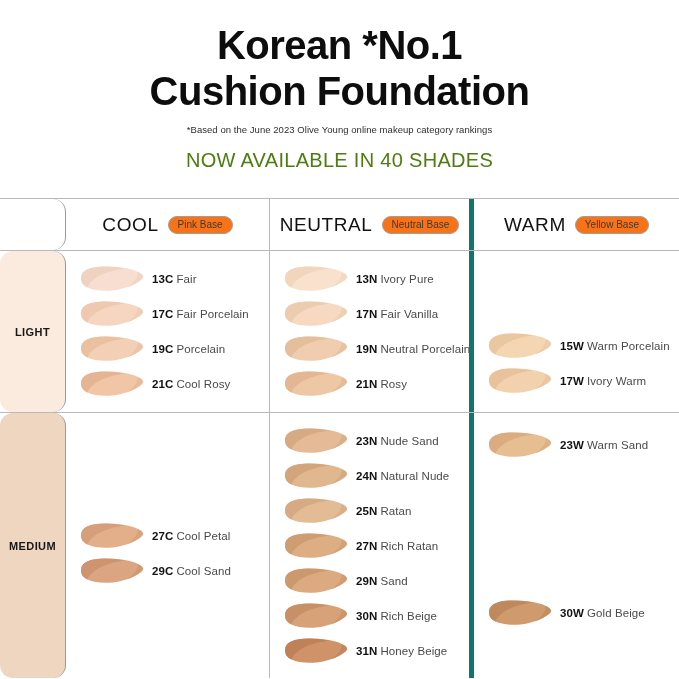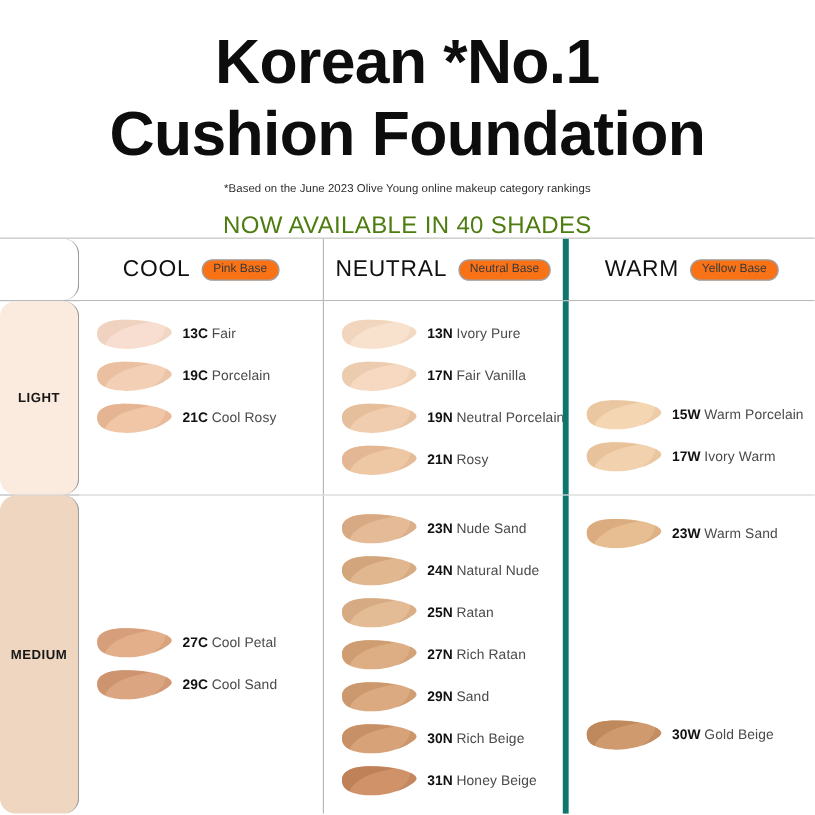--- a/index.html
+++ b/index.html
@@ -7,21 +7,21 @@
     width: 679px; height: 679px;
     background: #ffffff;
     font-family: "Liberation Sans", sans-serif;
     overflow: hidden;
   }
   .page { width: 679px; height: 679px; position: relative; background: #fff; }
 
   
   .hero { padding-top: 22px; text-align: center; }
   .hero-title {
-    font-size: 52px;
+    font-size: 40px;
     font-weight: bold;
     color: #0d0d0d;
     letter-spacing: -0.5px;
     line-height: 1.16;
   }
   .hero-note {
     margin-top: 9px;
     font-size: 9.5px;
     color: #2e2e2e;
     letter-spacing: 0.05px;
@@ -174,20 +174,30 @@
                   <path d="M3 13 C3 5 13 1.5 26 1.5 C40 1.5 52 3 60 7 C65 9.4 66.5 12 63.5 14.5 C59 18.3 52 22 42 24.2 C30 26.8 17 26 9.5 22.5 C4.5 20.2 3 17 3 13 Z" fill="#f7ded0"></path>
                   <path d="M3 13 C3 5 13 1.5 26 1.5 C34 1.5 41 2.2 47 3.6 C38 4.8 28 7.2 21 11 C13.5 15.2 9.5 20.4 9.8 22.6 C4.7 20.3 3 17 3 13 Z" fill="#efd0bd" opacity="0.85"></path>
                   <path d="M60 7 C65 9.4 66.5 12 63.5 14.5 C60 17.4 55 20.3 48.5 22.6 C55 18.6 59.5 13.5 60 7 Z" fill="#efd0bd" opacity="0.6"></path>
                 </svg>
               </span>
               <span class="shade-text"><span class="shade-code">13C</span><span>Fair</span></span>
             </div>
             <div class="shade">
               <span class="swatch">
                 <svg width="68" height="27" viewBox="0 0 68 27">
+                  <path d="M3 13 C3 5 13 1.5 26 1.5 C40 1.5 52 3 60 7 C65 9.4 66.5 12 63.5 14.5 C59 18.3 52 22 42 24.2 C30 26.8 17 26 9.5 22.5 C4.5 20.2 3 17 3 13 Z" fill="#f6d6c0"></path>
+                  <path d="M3 13 C3 5 13 1.5 26 1.5 C34 1.5 41 2.2 47 3.6 C38 4.8 28 7.2 21 11 C13.5 15.2 9.5 20.4 9.8 22.6 C4.7 20.3 3 17 3 13 Z" fill="#ecc6ab" opacity="0.85"></path>
+                  <path d="M60 7 C65 9.4 66.5 12 63.5 14.5 C60 17.4 55 20.3 48.5 22.6 C55 18.6 59.5 13.5 60 7 Z" fill="#ecc6ab" opacity="0.6"></path>
+                </svg>
+              </span>
+              <span class="shade-text"><span class="shade-code">17C</span><span>Fair Porcelain</span></span>
+            </div>
+            <div class="shade">
+              <span class="swatch">
+                <svg width="68" height="27" viewBox="0 0 68 27">
                   <path d="M3 13 C3 5 13 1.5 26 1.5 C40 1.5 52 3 60 7 C65 9.4 66.5 12 63.5 14.5 C59 18.3 52 22 42 24.2 C30 26.8 17 26 9.5 22.5 C4.5 20.2 3 17 3 13 Z" fill="#f3cfb5"></path>
                   <path d="M3 13 C3 5 13 1.5 26 1.5 C34 1.5 41 2.2 47 3.6 C38 4.8 28 7.2 21 11 C13.5 15.2 9.5 20.4 9.8 22.6 C4.7 20.3 3 17 3 13 Z" fill="#e7bd9e" opacity="0.85"></path>
                   <path d="M60 7 C65 9.4 66.5 12 63.5 14.5 C60 17.4 55 20.3 48.5 22.6 C55 18.6 59.5 13.5 60 7 Z" fill="#e7bd9e" opacity="0.6"></path>
                 </svg>
               </span>
               <span class="shade-text"><span class="shade-code">19C</span><span>Porcelain</span></span>
             </div>
             <div class="shade">
               <span class="swatch">
                 <svg width="68" height="27" viewBox="0 0 68 27">

